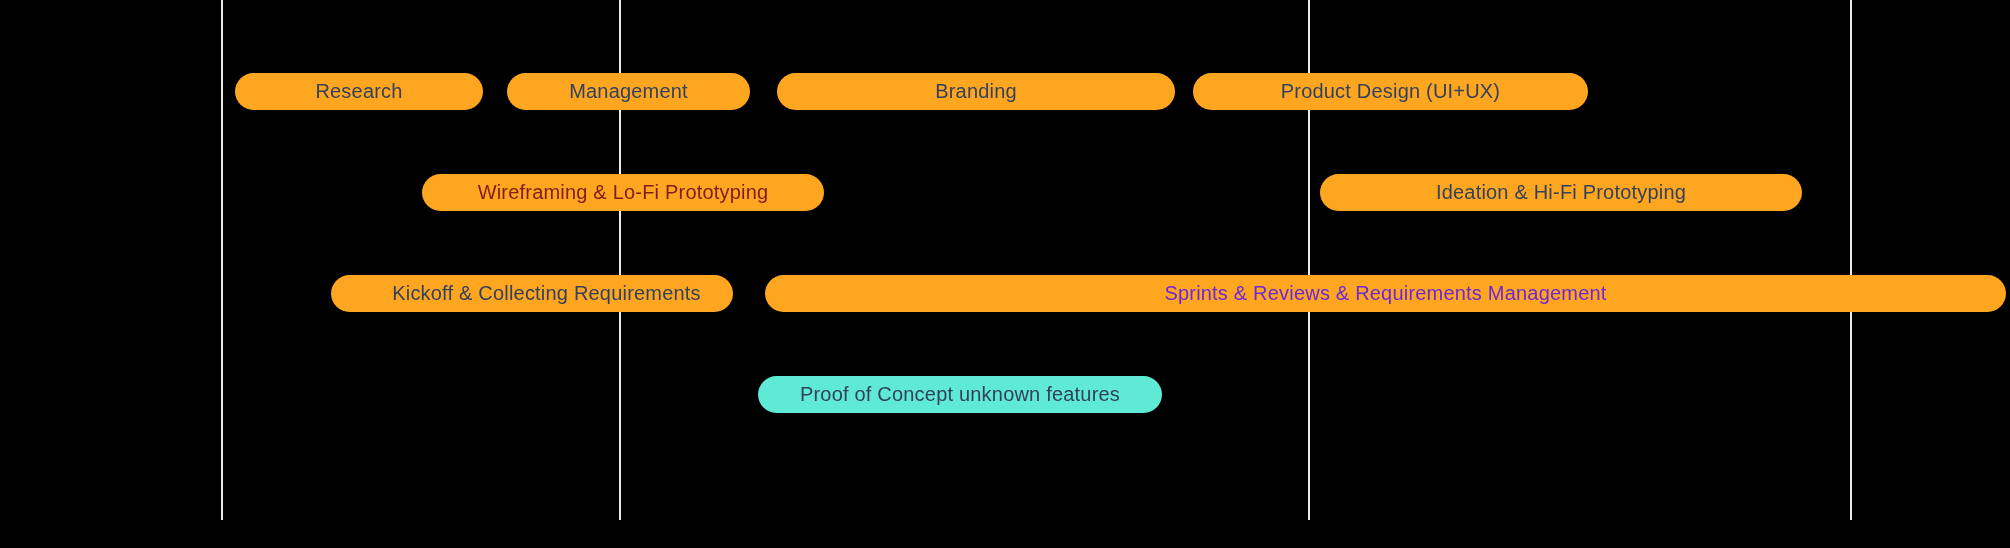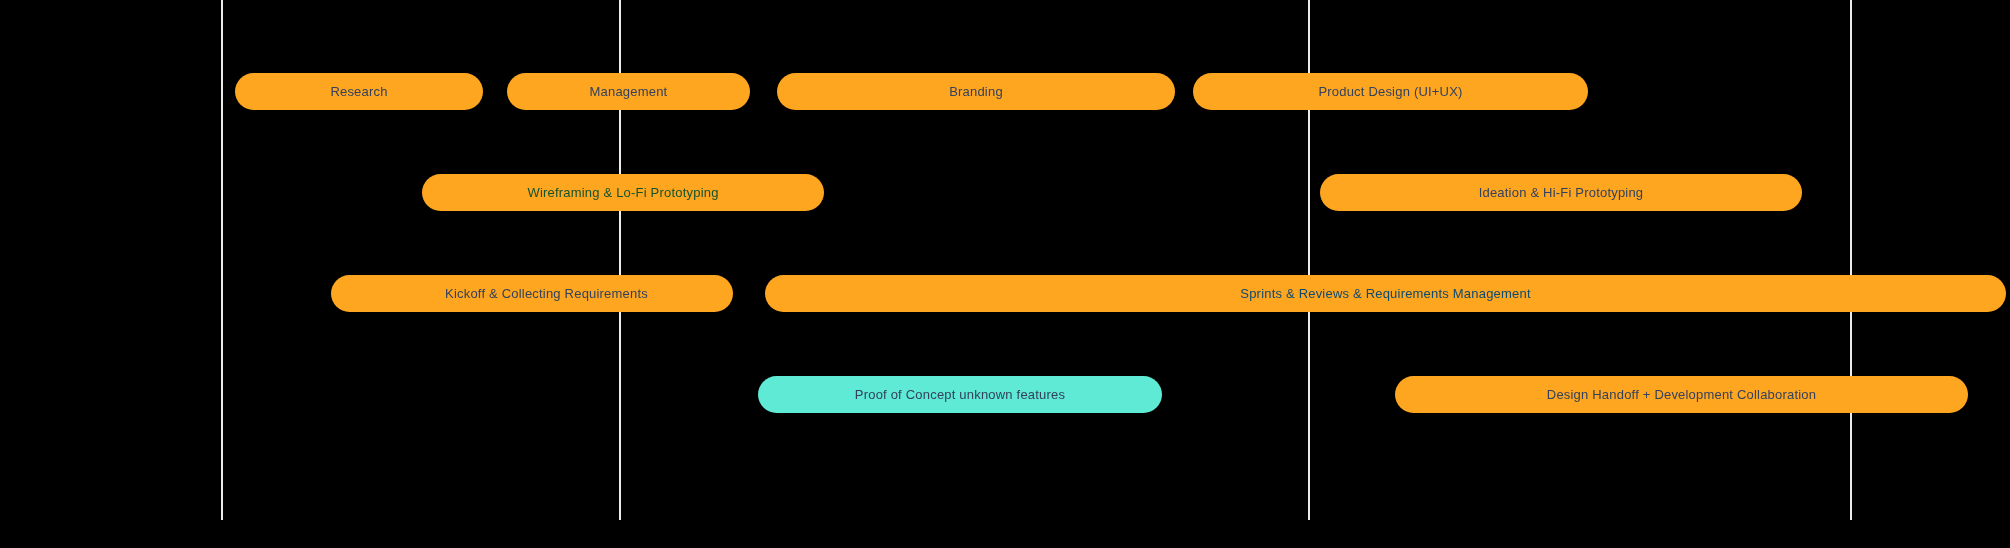--- a/index.html
+++ b/index.html
@@ -21,21 +21,21 @@
   }
   .task-pill {
     position: absolute;
     display: flex;
     align-items: center;
     justify-content: center;
     border-radius: 19px;
     box-sizing: border-box;
   }
   .task-pill-label {
-    font-size: 13px;
+    font-size: 20px;
     font-weight: 500;
     letter-spacing: 0.2px;
     white-space: nowrap;
     line-height: 1;
     padding-bottom: 1px;
   }
 </style>
 </head>
 <body>
 
@@ -50,30 +50,27 @@
     <div class="task-pill" style="left: 507px; top: 73px; width: 243px; height: 37px; background: rgb(255, 166, 32);">
       <span class="task-pill-label" style="color: rgb(51, 65, 92);">Management</span>
     </div>
     <div class="task-pill" style="left: 1193px; top: 73px; width: 395px; height: 37px; background: rgb(255, 166, 32);">
       <span class="task-pill-label" style="color: rgb(51, 65, 92);">Product Design (UI+UX)</span>
     </div>
     <div class="task-pill" style="left: 777px; top: 73px; width: 398px; height: 37px; background: rgb(255, 166, 32);">
       <span class="task-pill-label" style="color: rgb(51, 65, 92);">Branding</span>
     </div>
     <div class="task-pill" style="left: 422px; top: 174px; width: 402px; height: 37px; background: rgb(255, 166, 32);">
-      <span class="task-pill-label" style="color: #14532d;">Wireframing &amp; Lo-Fi Prototyping</span>
+      <span class="task-pill-label" style="color: #7f1d1d;">Wireframing &amp; Lo-Fi Prototyping</span>
     </div>
     <div class="task-pill" style="left: 1320px; top: 174px; width: 482px; height: 37px; background: rgb(255, 166, 32);">
       <span class="task-pill-label" style="color: rgb(51, 65, 92);">Ideation &amp; Hi-Fi Prototyping</span>
     </div>
     <div class="task-pill" style="left: 331px; top: 275px; width: 402px; height: 37px; background: rgb(255, 166, 32);">
       <span class="task-pill-label" style="color: rgb(51, 65, 92); margin-left: 29px;">Kickoff &amp; Collecting Requirements</span>
     </div>
     <div class="task-pill" style="left: 765px; top: 275px; width: 1241px; height: 37px; background: rgb(255, 166, 32);">
-      <span class="task-pill-label" style="color: #0c4a6e;">Sprints &amp; Reviews &amp; Requirements Management</span>
+      <span class="task-pill-label" style="color: #6d28d9;">Sprints &amp; Reviews &amp; Requirements Management</span>
     </div>
     <div class="task-pill" style="left: 758px; top: 376px; width: 404px; height: 37px; background: #5eead4;">
       <span class="task-pill-label" style="color: rgb(51, 65, 92);">Proof of Concept unknown features</span>
     </div>
-    <div class="task-pill" style="left: 1395px; top: 376px; width: 573px; height: 37px; background: rgb(255, 166, 32);">
-      <span class="task-pill-label" style="color: rgb(51, 65, 92);">Design Handoff + Development Collaboration</span>
-    </div>
   </div>
 
 </body></html>

